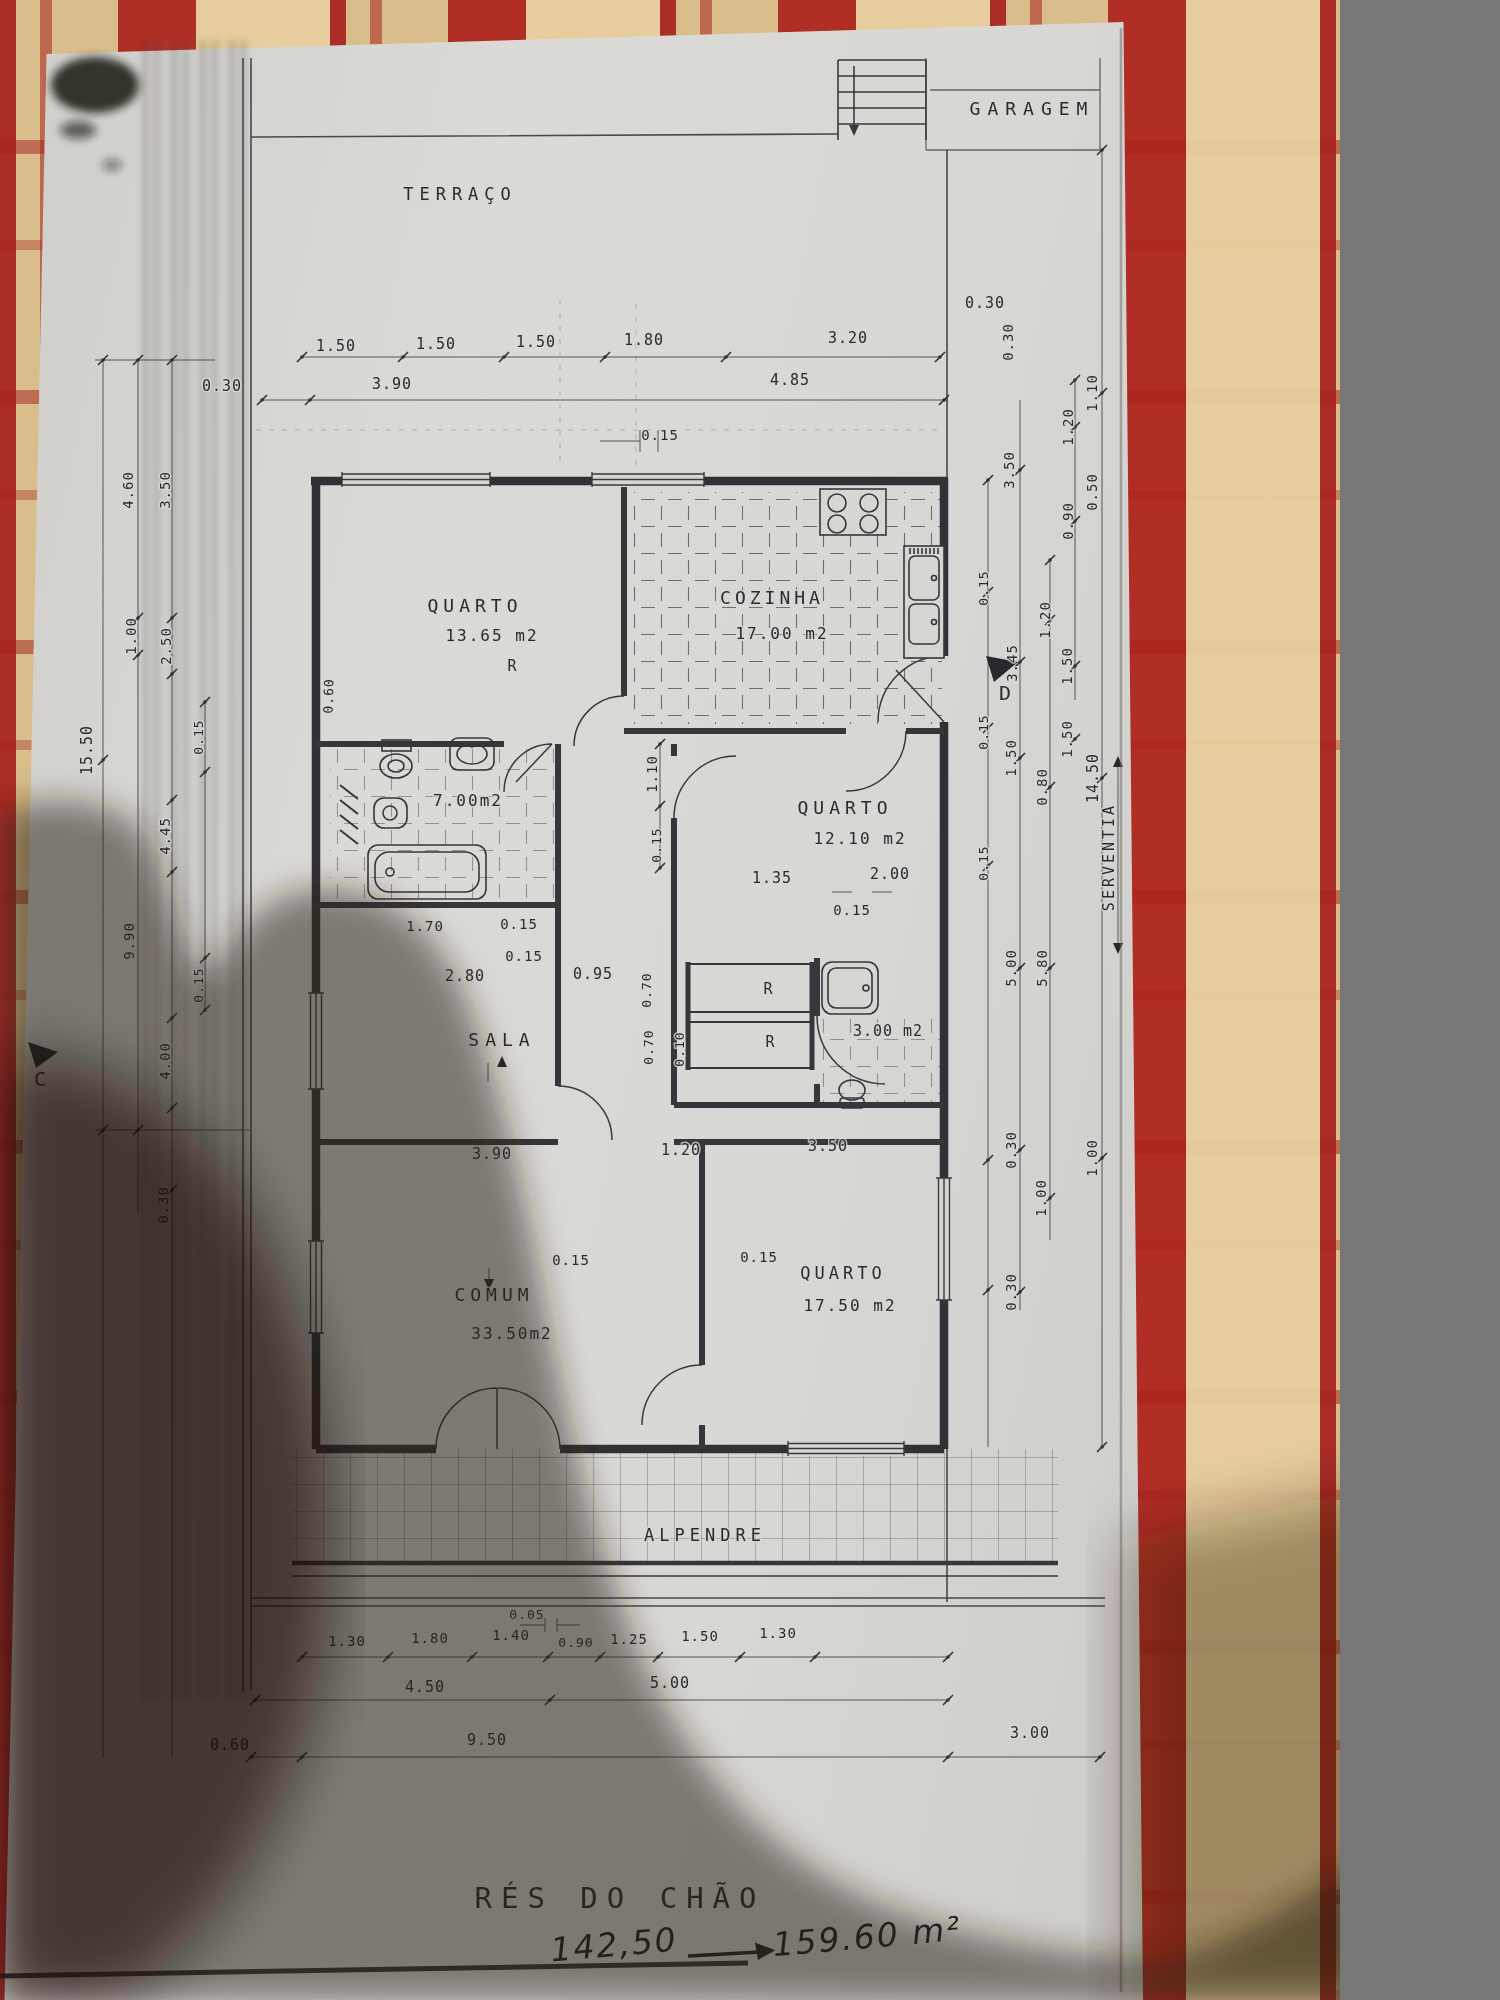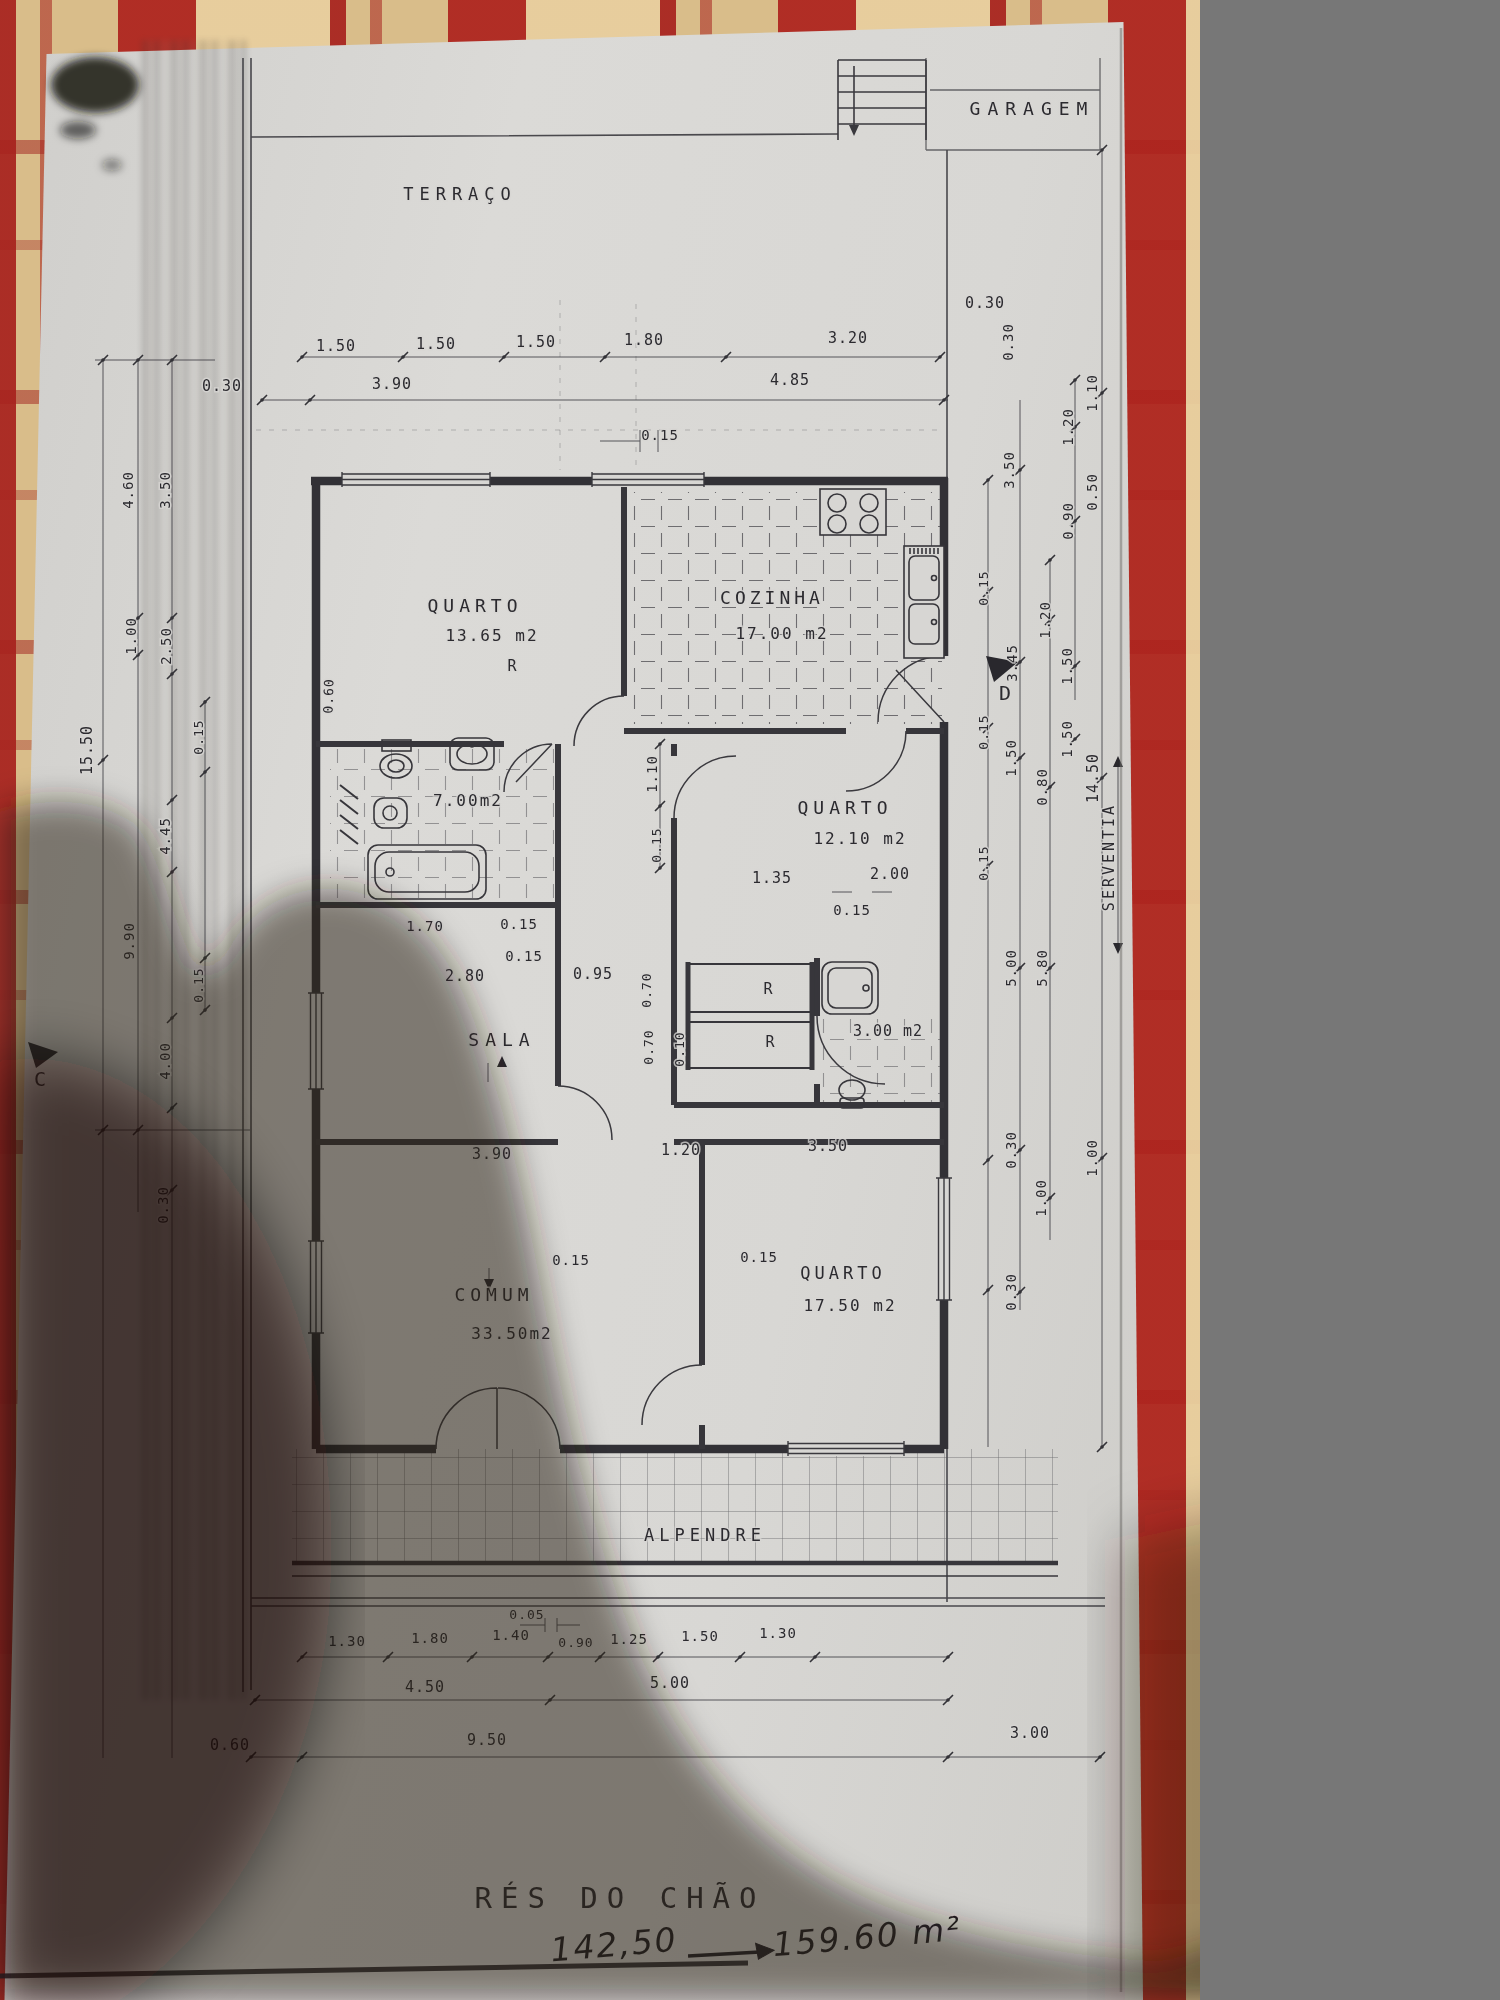--- a/index.html
+++ b/index.html
@@ -1,16 +1,16 @@
 <!DOCTYPE html>
 <html><head>
 <meta charset="utf-8">
 <style>
   html,body{margin:0;padding:0;background:#777;}
-  .stage{position:relative;width:1200px;height:2000px;overflow:hidden;
+  .stage{position:relative;width:1340px;height:2000px;overflow:hidden;
          font-family:"DejaVu Sans Mono", monospace;
          background-color:#d9bd8a;
          background-image:
            repeating-linear-gradient(90deg, rgba(167,33,29,.92) 0 16px, rgba(167,33,29,0) 16px 40px, rgba(167,33,29,.55) 40px 52px, rgba(167,33,29,0) 52px 118px, rgba(172,30,26,.9) 118px 196px, rgba(232,206,158,.95) 196px 330px),
            repeating-linear-gradient(0deg, rgba(160,30,28,.35) 0 10px, rgba(0,0,0,0) 10px 96px, rgba(160,30,28,.5) 96px 110px, rgba(0,0,0,0) 110px 250px);}
   .paper{position:absolute;left:0;top:0;width:1500px;height:2000px;
          clip-path:polygon(3.1% 2.7%, 74.9% 1.1%, 76.2% 100%, 0.3% 100%);
          background:linear-gradient(102deg,#cfcecb 0%,#dbdad7 28%,#d8d7d4 55%,#cbcac6 88%,#c2c1bd 100%);
          }
   .streak{position:absolute;left:142px;top:40px;width:104px;height:1660px;

